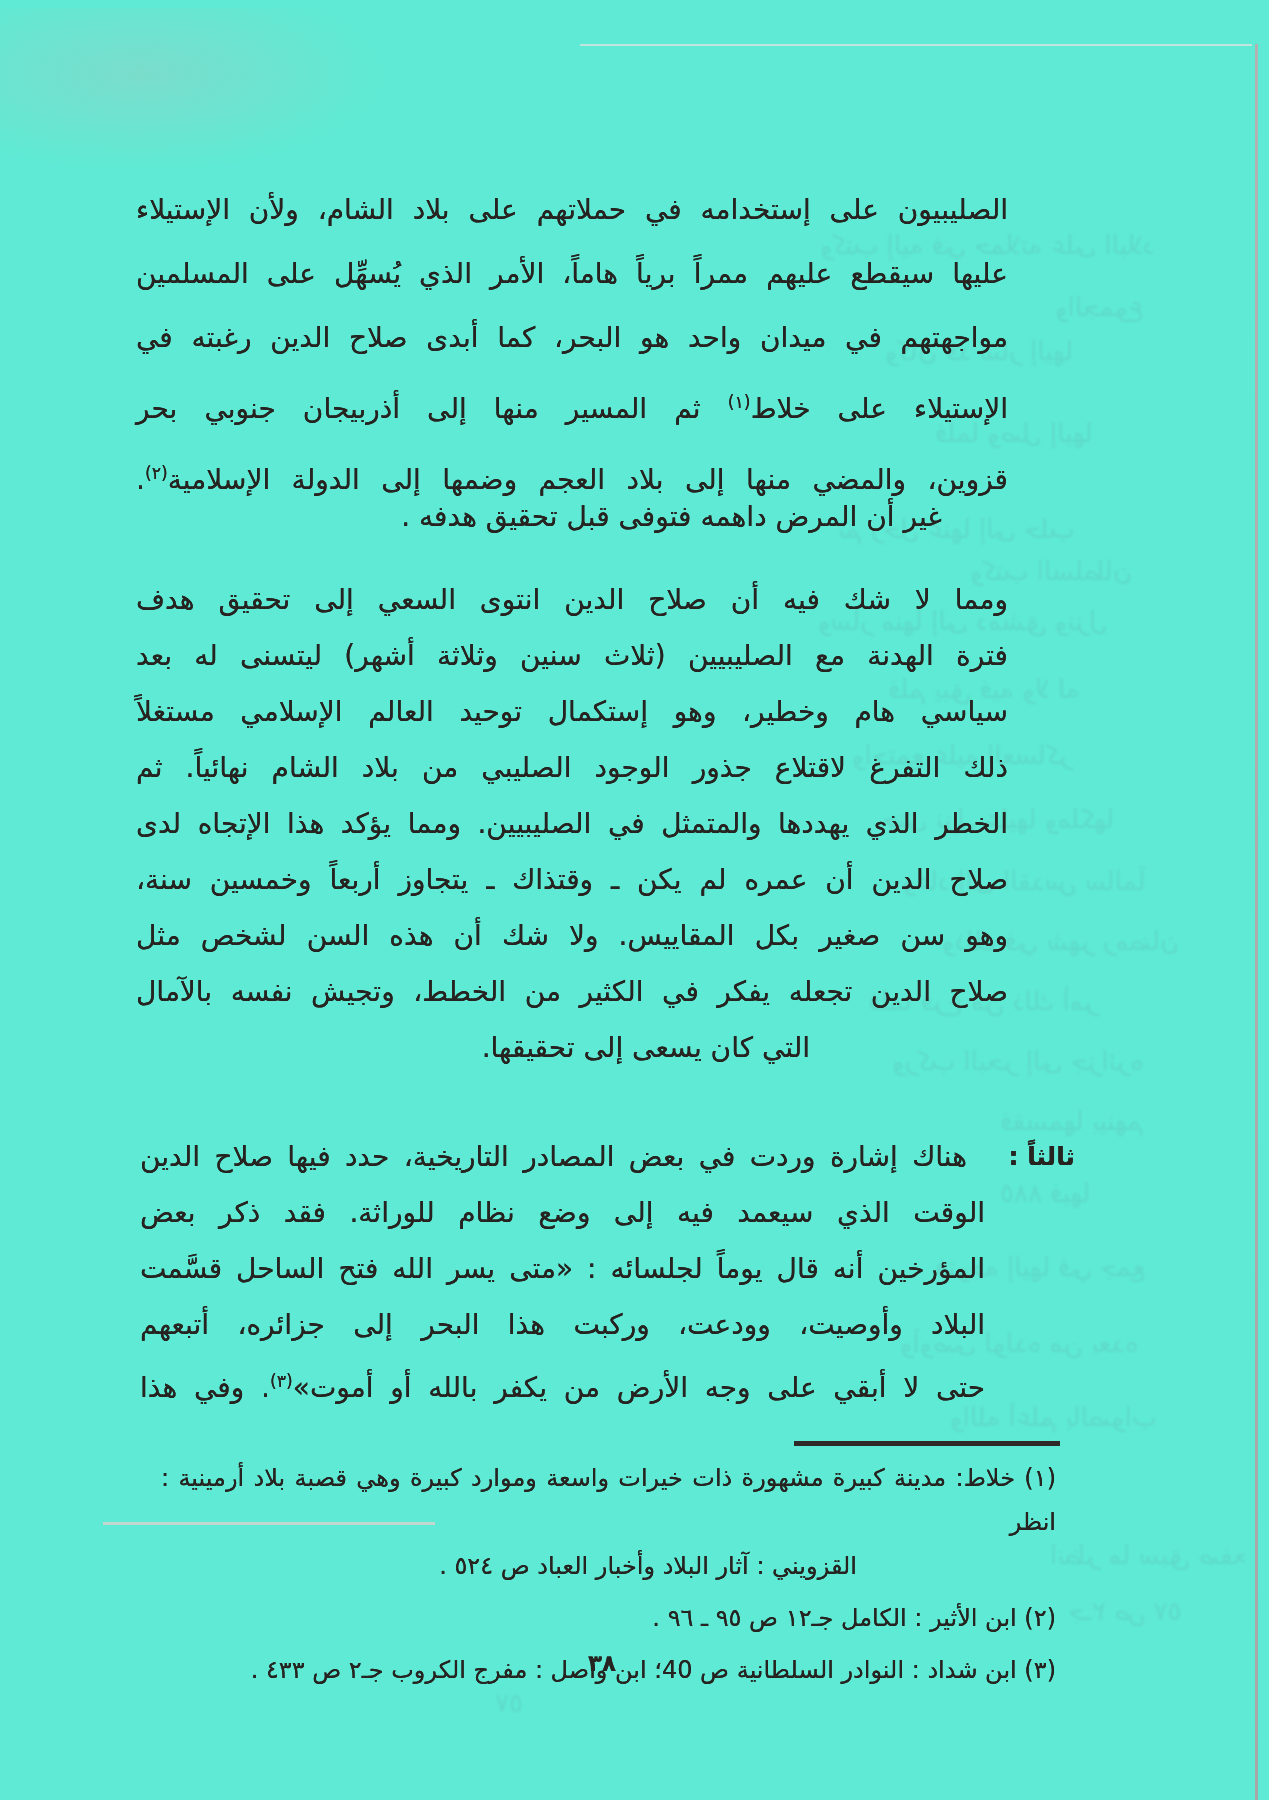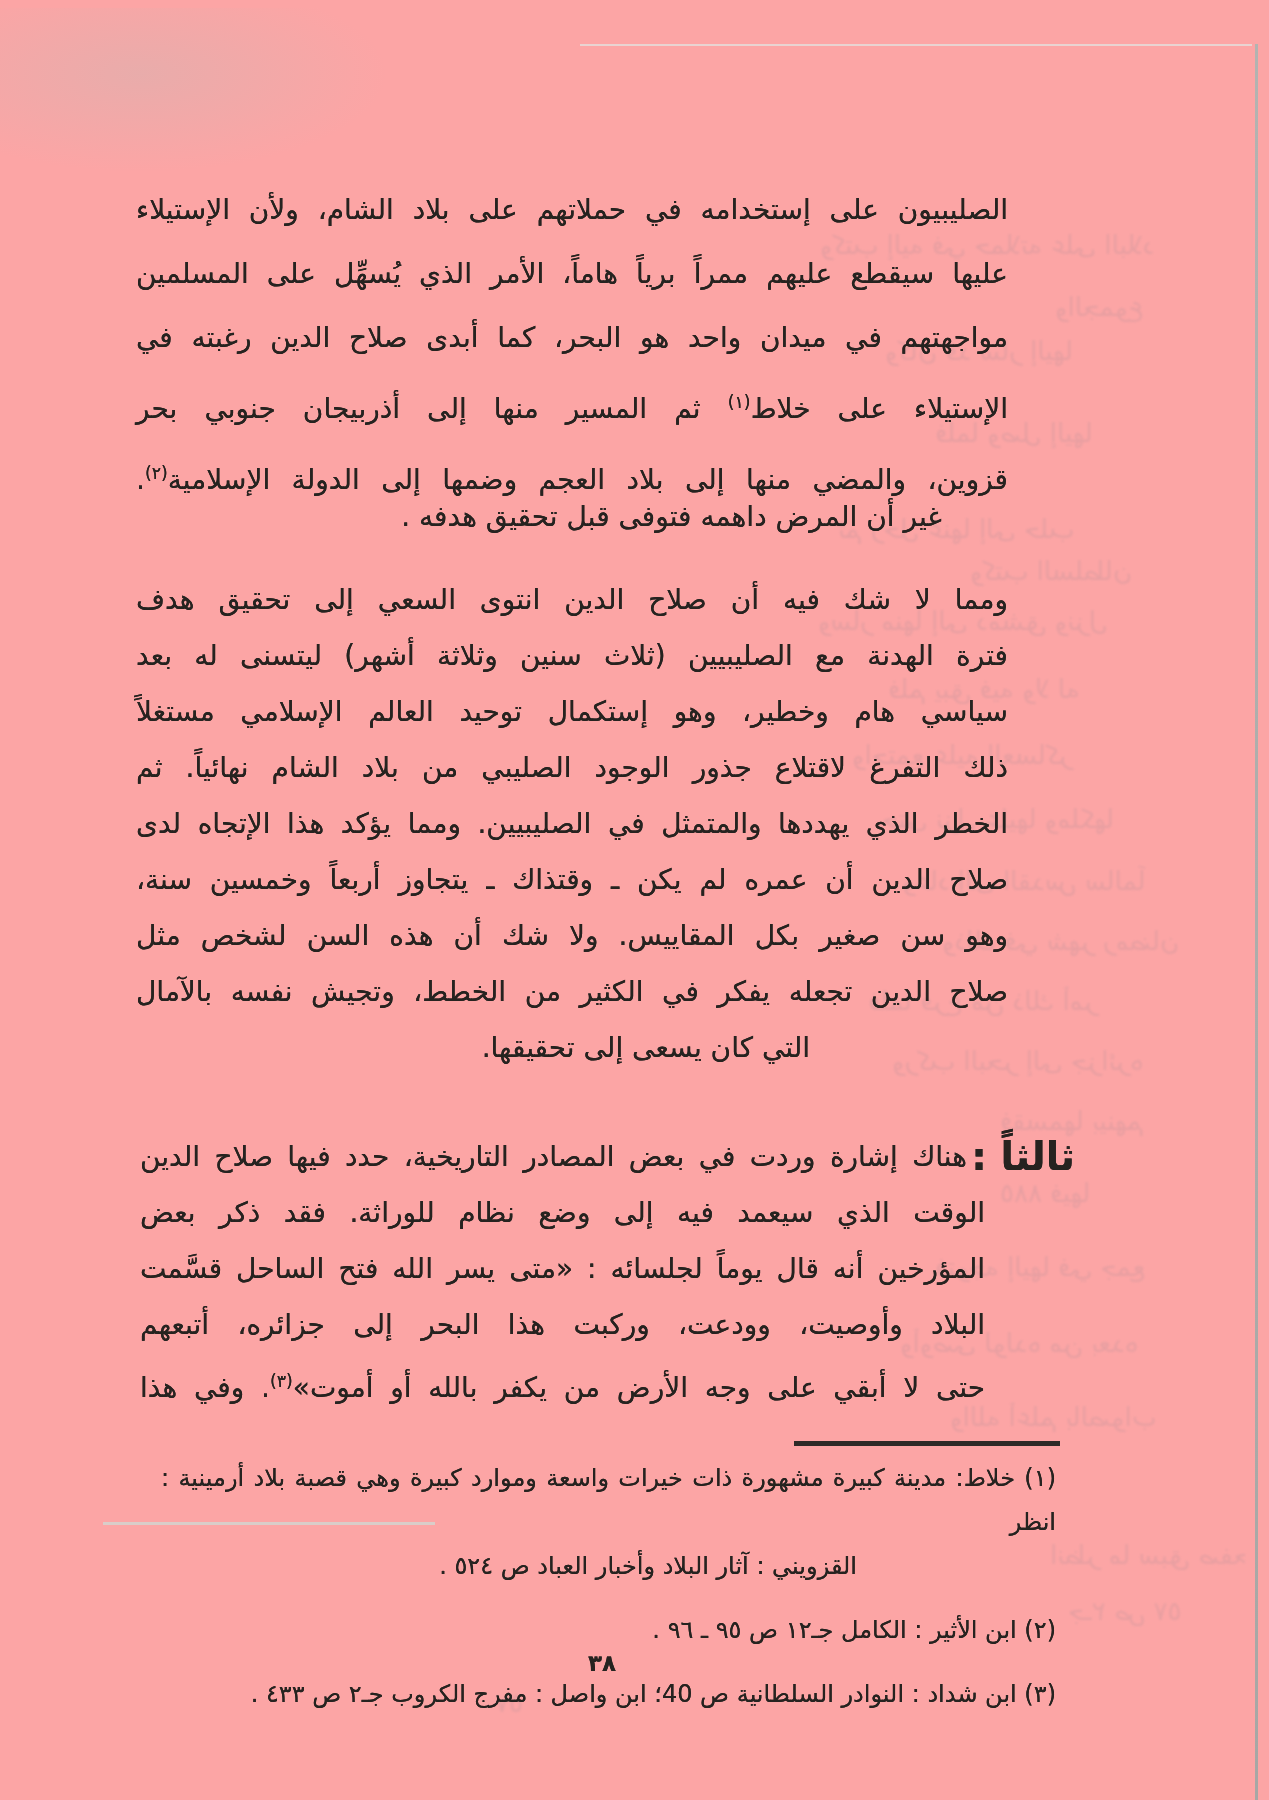--- a/index.html
+++ b/index.html
@@ -1,18 +1,18 @@
 <!DOCTYPE html>
 <html lang="ar"><head>
 <meta charset="utf-8">
 <style>
   html,body{margin:0;padding:0;background:#ffffff;}
   .page{
     position:relative;width:1269px;height:1800px;overflow:hidden;
-    background:#fca5a5;
+    background:#5eead4;
     font-family:"DejaVu Sans",sans-serif;
     color:#262320;
     direction:rtl;
     text-decoration:underline;
   }
   
   .smudge{position:absolute;left:-40px;top:8px;width:430px;height:165px;
     background:radial-gradient(ellipse at 42% 40%, rgba(188,188,184,.30), rgba(188,188,184,0) 70%);}
   .edge-h{position:absolute;top:44px;left:580px;width:672px;height:2px;background:#e3e3e0;opacity:.75;}
   .edge-v{position:absolute;left:1255px;top:44px;width:3px;height:1756px;
@@ -22,30 +22,30 @@
   .bleed-rule{position:absolute;top:1522px;left:103px;width:332px;height:3px;background:#d3d3cf;opacity:.85;}
   
   .block{position:absolute;font-size:28px;letter-spacing:0;}
   .block .line{text-shadow:0 0 .4px currentColor;}
   .line{text-align:justify;text-align-last:justify;}
   #p1{top:178px;right:261px;width:872px;line-height:64px;}
   #p2{top:489px;right:261px;width:872px;line-height:56px;}
   #p2 .line{text-align:right;text-align-last:right;padding-right:66px;}
   #p3{top:572px;right:261px;width:872px;line-height:56px;}
   #p3 .line:last-child{text-align:right;text-align-last:right;padding-right:198px;}
-  #third-label{position:absolute;top:1129px;right:194px;line-height:56px;font-size:39px;
+  #third-label{position:absolute;top:1129px;right:194px;line-height:56px;font-size:25px;
     font-weight:bold;text-shadow:0 0 .4px currentColor;}
   #third-lines{top:1129px;right:284px;width:845px;line-height:56px;}
   #third-lines .line:first-child{padding-right:18px;}
   .sup{font-size:.62em;vertical-align:super;}
   
   .fn-rule{position:absolute;top:1441px;right:209px;width:266px;height:5px;background:#2e2a27;}
   #footnotes{top:1456px;right:213px;width:895px;font-size:24px;line-height:44px;}
   #footnotes .fn{margin-top:0;}
-  #footnotes .fn + .fn{margin-top:20px;}
+  #footnotes .fn + .fn{margin-top:8px;}
   #footnotes .fn .line{text-align:right;text-align-last:right;}
   #footnotes .fn.multi .line.first{text-align:justify;text-align-last:justify;}
   #footnotes .fn .line.cont{padding-right:199px;}
   
   .page-number{position:absolute;top:1650px;left:537px;width:130px;text-align:center;
     font-size:23px;font-weight:bold;text-shadow:0 0 .4px currentColor;}
 </style>
 </head>
 <body>
 

